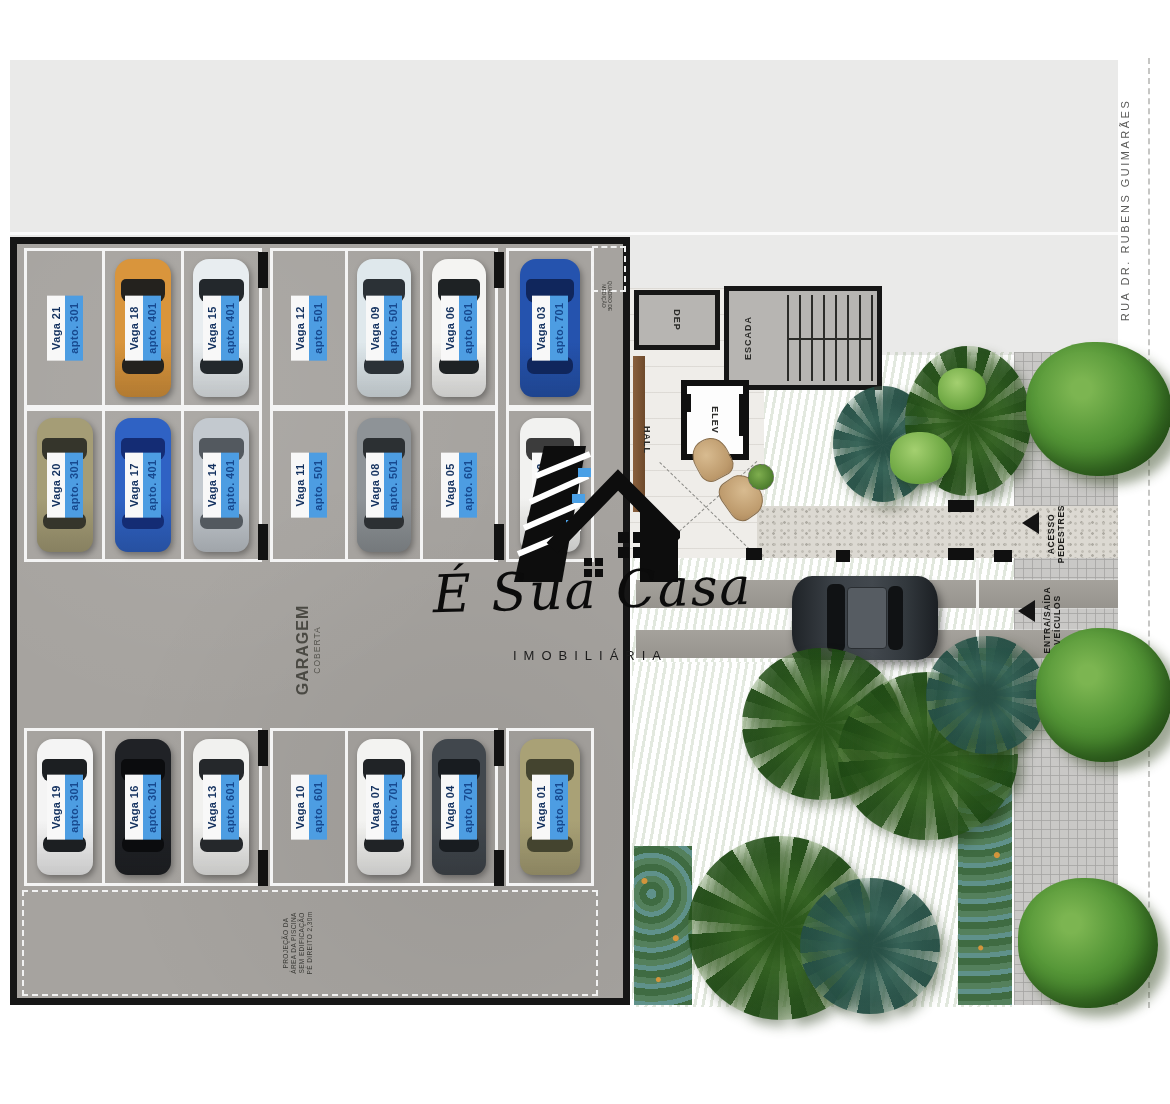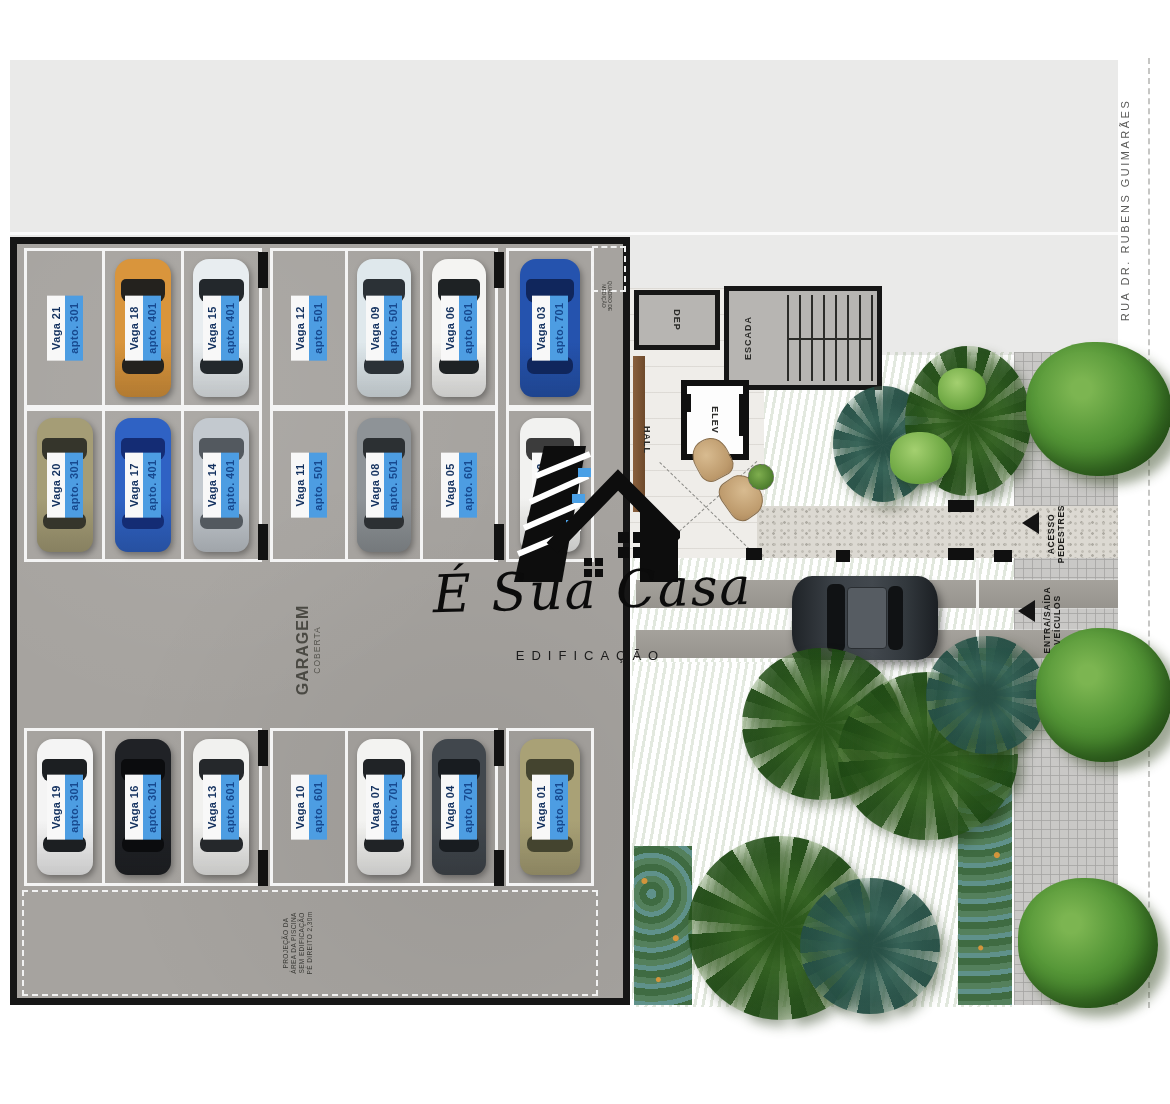--- a/index.html
+++ b/index.html
@@ -488,15 +488,15 @@
       <rect x="133" y="96" width="11" height="11" fill="#0d0d0d"></rect>
       <rect x="118" y="111" width="11" height="11" fill="#0d0d0d"></rect>
       <rect x="133" y="111" width="11" height="11" fill="#0d0d0d"></rect>
       <rect x="84" y="122" width="8" height="8" fill="#0d0d0d"></rect>
       <rect x="95" y="122" width="8" height="8" fill="#0d0d0d"></rect>
       <rect x="84" y="133" width="8" height="8" fill="#0d0d0d"></rect>
       <rect x="95" y="133" width="8" height="8" fill="#0d0d0d"></rect>
     </svg>
   </div>
   <div class="abs logo-title" style="left:408px;top:560px;width:370px;height:90px">É Sua Casa</div>
-  <div class="abs logo-sub" style="left:478px;top:648px;width:225px;height:20px">EDIFICAÇÃO</div>
+  <div class="abs logo-sub" style="left:478px;top:648px;width:225px;height:20px">IMOBILIÁRIA</div>
 
 </div>
 
 </body></html>

